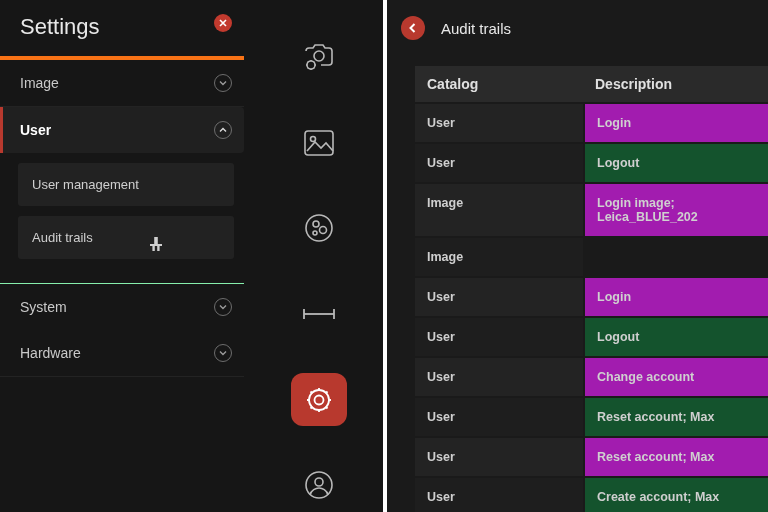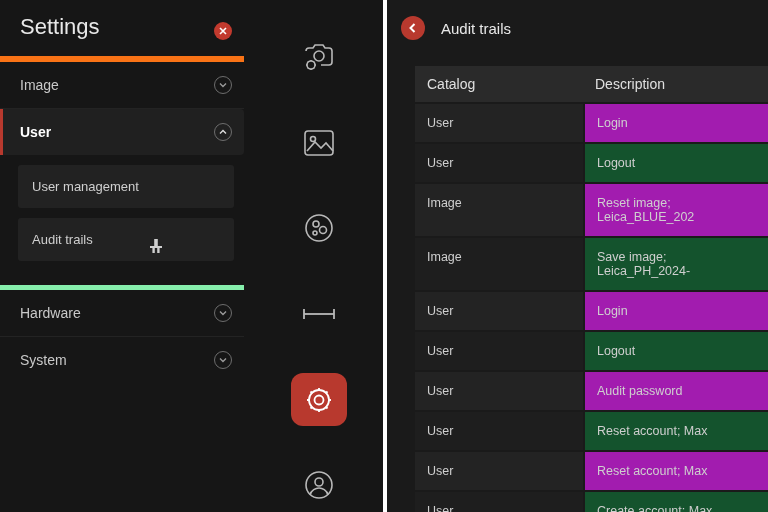--- a/index.html
+++ b/index.html
@@ -1,51 +1,51 @@
 <!DOCTYPE html>
 <html><head>
 <meta charset="utf-8">
 <style>
   * { margin: 0; padding: 0; box-sizing: border-box; font-family: "Segoe UI", Arial, sans-serif; }
   body { width: 768px; height: 512px; background: #fff; display: flex; overflow: hidden; }
 
   
   .left-panel { width: 383px; height: 100%; background: #161616; display: flex; }
   .settings-col { width: 254px; height: 100%; padding: 14px 0 0 0; color: #e8e8e8; }
-  .settings-header { display: flex; align-items: flex-end; padding: 0 12px 16px 20px; border-bottom: 6px solid #f97316; margin: 0 10px 0 0; }
+  .settings-header { display: flex; align-items: flex-start; padding: 0 12px 16px 20px; border-bottom: 4px solid #f97316; margin: 0 10px 0 0; }
   .settings-title { font-size: 22px; font-weight: 300; flex: 1; }
   .close-btn { width: 18px; height: 18px; border-radius: 50%; background: #c23a2e; display: flex; align-items: center; justify-content: center; }
   .close-btn svg { stroke: #fff; }
 
   .nav-item { display: flex; align-items: center; padding: 14px 12px 14px 20px; font-size: 14px; color: #c9c9c9; border-bottom: 1px solid #232323; margin-right: 10px; cursor: pointer; }
   .nav-item.active-parent { background: #202020; color: #fff; font-weight: 600; position: relative; border-bottom: none; border-top-right-radius: 4px; border-bottom-right-radius: 4px; margin-bottom: 10px; }
   .nav-item.active-parent::before { content: ""; position: absolute; left: 0; top: 0; bottom: 0; width: 3px; background: #b8392e; }
   .nav-label { flex: 1; }
   .chev { width: 18px; height: 18px; border: 1px solid #6d6d6d; border-radius: 50%; display: flex; align-items: center; justify-content: center; }
 
-  .sub-group { padding: 0 10px 14px 18px; border-bottom: 5px solid #86efac; margin-right: 10px; }
+  .sub-group { padding: 0 10px 14px 18px; border-bottom: 1px solid #86efac; margin-right: 10px; }
   .sub-item { background: #222; color: #cfcfcf; font-size: 13px; padding: 14px 14px; margin-bottom: 10px; border-radius: 3px; cursor: pointer; position: relative; }
   .sub-item.hovered::after { content: ""; position: absolute; right: 72px; bottom: 8px; width: 12px; height: 14px; background: #cfcfcf; clip-path: polygon(35% 0, 65% 0, 65% 50%, 100% 50%, 100% 65%, 80% 65%, 80% 100%, 60% 100%, 60% 65%, 40% 65%, 40% 100%, 20% 100%, 20% 65%, 0 65%, 0 50%, 35% 50%); }
 
   
   .icon-rail { width: 129px; height: 100%; display: flex; flex-direction: column; align-items: center; padding-top: 30px; gap: 32px; }
   .rail-icon { width: 56px; height: 56px; border-radius: 12px; display: flex; align-items: center; justify-content: center; color: #b8b8b8; }
   .rail-icon.active { background: #b8392e; color: #fff; }
   .rail-icon svg { stroke: currentColor; }
 
   
   .divider { width: 4px; height: 100%; background: #fff; }
 
   
   .right-panel { flex: 1; height: 100%; background: #1a1a1a; color: #e8e8e8; display: flex; flex-direction: column; }
   .rp-header { display: flex; align-items: center; gap: 16px; padding: 16px 20px 16px 14px; }
   .back-btn { width: 24px; height: 24px; border-radius: 50%; background: #b8392e; display: flex; align-items: center; justify-content: center; }
   .rp-title { font-size: 15px; font-weight: 400; }
 
-  .table-wrap { padding: 10px 0 16px 28px; flex: 1; overflow: hidden; }
+  .table-wrap { padding: 10px 0 16px 28px; flex: 1; overflow: hidden; font-weight: bold; }
   .thead-row { display: flex; font-size: 14px; color: #e0e0e0; padding: 10px 12px 10px 12px; background: #2a2a2a; }
   .col-cat { width: 168px; }
   .col-desc { flex: 1; }
   .tbody-row { display: flex; font-size: 12.5px; color: #cfcfcf; }
   .tbody-row .cell { padding: 12px 12px; }
   .tbody-row .cell.col-cat { background: #232323; margin-right: 2px; }
   .tbody-row .cell.col-desc { background: #a21caf; }
   .tbody-row.alt .cell.col-cat { background: #1e1e1e; }
   .tbody-row.alt .cell.col-desc { background: #14532d; }
   .row-gap { height: 2px; }
@@ -84,31 +84,31 @@
     </div>
     <div class="sub-group">
       <div class="sub-item">
         <span>User management</span>
       </div>
       <div class="sub-item hovered">
         <span>Audit trails</span>
       </div>
     </div>
 
+    <div class="nav-item" style="border-bottom:none">
+      <span class="nav-label">System</span>
+      <span class="chev">
+        <svg width="10" height="10" viewBox="0 0 10 10" fill="none" stroke="#9a9a9a" stroke-width="1.4">
+            <path d="M2 3.5 L5 6.5 L8 3.5"></path>
+          </svg>
+      </span>
+    </div>
+
     <div class="nav-item">
       <span class="nav-label">Hardware</span>
-      <span class="chev">
-        <svg width="10" height="10" viewBox="0 0 10 10" fill="none" stroke="#9a9a9a" stroke-width="1.4">
-            <path d="M2 3.5 L5 6.5 L8 3.5"></path>
-          </svg>
-      </span>
-    </div>
-
-    <div class="nav-item" style="border-bottom:none">
-      <span class="nav-label">System</span>
       <span class="chev">
         <svg width="10" height="10" viewBox="0 0 10 10" fill="none" stroke="#9a9a9a" stroke-width="1.4">
             <path d="M2 3.5 L5 6.5 L8 3.5"></path>
           </svg>
       </span>
     </div>
   </div>
 
   <div class="icon-rail">
 
@@ -189,41 +189,40 @@
           <div class="cell col-desc">Login</div>
         </div>
         <div class="row-gap"></div>
         <div class="tbody-row alt">
           <div class="cell col-cat">User</div>
           <div class="cell col-desc">Logout</div>
         </div>
         <div class="row-gap"></div>
         <div class="tbody-row">
           <div class="cell col-cat">Image</div>
-          <div class="cell col-desc">Reset image; Leica_BLUE_202</div>
+          <div class="cell col-desc">Login image; Leica_BLUE_202</div>
         </div>
         <div class="row-gap"></div>
         <div class="tbody-row alt">
           <div class="cell col-cat">Image</div>
-          <div class="cell col-desc">Save image; Leica_PH_2024-</div>
         </div>
         <div class="row-gap"></div>
         <div class="tbody-row">
           <div class="cell col-cat">User</div>
           <div class="cell col-desc">Login</div>
         </div>
         <div class="row-gap"></div>
         <div class="tbody-row alt">
           <div class="cell col-cat">User</div>
           <div class="cell col-desc">Logout</div>
         </div>
         <div class="row-gap"></div>
         <div class="tbody-row">
           <div class="cell col-cat">User</div>
-          <div class="cell col-desc">Audit password</div>
+          <div class="cell col-desc">Change account</div>
         </div>
         <div class="row-gap"></div>
         <div class="tbody-row alt">
           <div class="cell col-cat">User</div>
           <div class="cell col-desc">Reset account; Max</div>
         </div>
         <div class="row-gap"></div>
         <div class="tbody-row">
           <div class="cell col-cat">User</div>
           <div class="cell col-desc">Reset account; Max</div>

